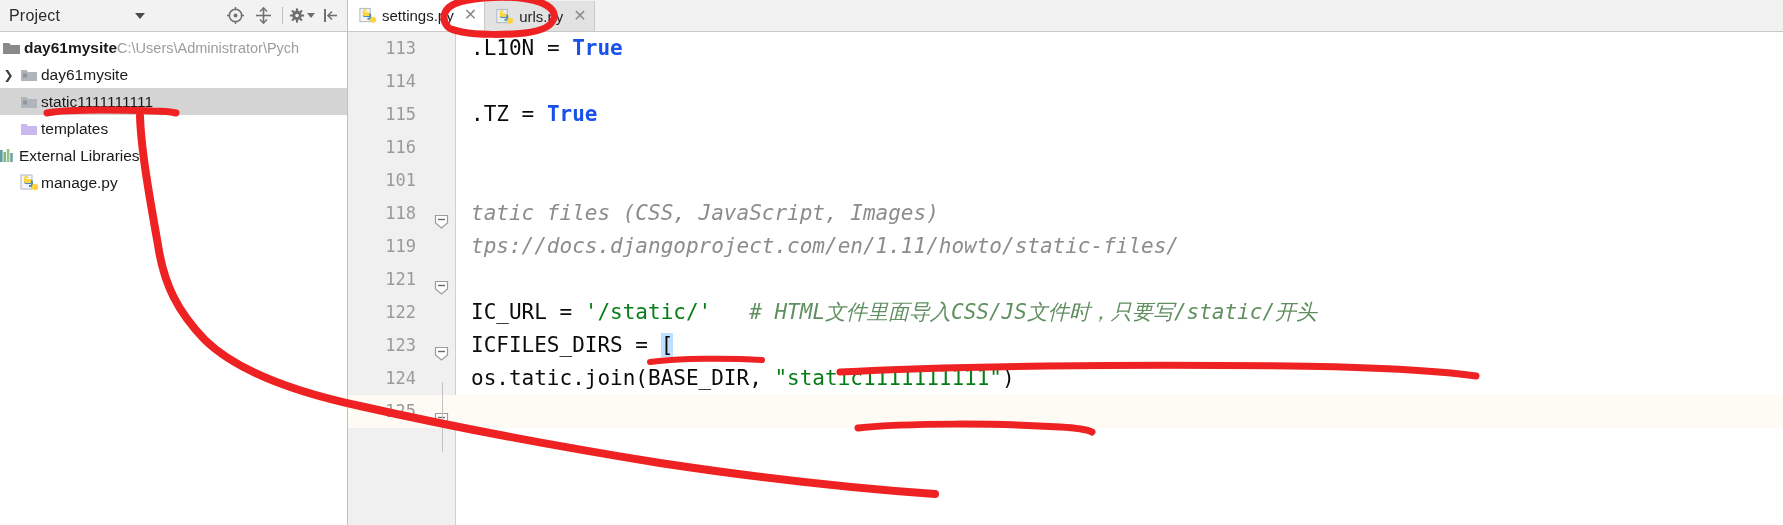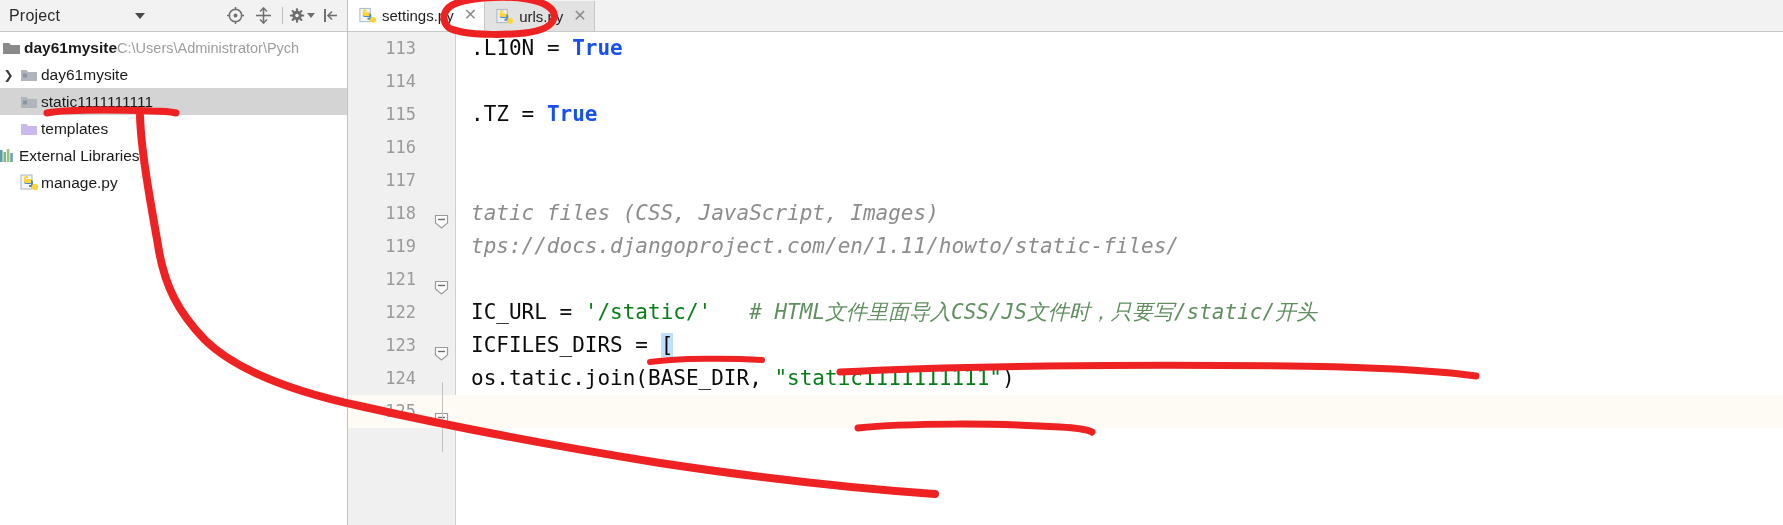--- a/index.html
+++ b/index.html
@@ -393,21 +393,21 @@
     </div>
 
     <div id="code-wrap">
       <div id="gutter"></div>
       <div id="fold-strip"></div>
       <div id="code-lines">
           <div class="code-line"><span class="lnum">113</span><span class="codetext"><span class="ident">.</span><span class="ident">L10N </span><span class="ident">= </span><span class="const">True</span></span></div>
           <div class="code-line"><span class="lnum">114</span><span class="codetext"></span></div>
           <div class="code-line"><span class="lnum">115</span><span class="codetext"><span class="ident">.</span><span class="ident">TZ </span><span class="ident">= </span><span class="const">True</span></span></div>
           <div class="code-line"><span class="lnum">116</span><span class="codetext"></span></div>
-          <div class="code-line"><span class="lnum">117</span><span class="codetext"></span></div>
+          <div class="code-line"><span class="lnum">101</span><span class="codetext"></span></div>
           <div class="code-line"><span class="lnum">118</span><span class="fold-marker"><svg width="15" height="15" viewBox="0 0 15 15">
                 <path d="M1.5 1.5 H13.5 V9 L7.5 14 L1.5 9 Z" fill="#ffffff" stroke="#9b9b9b" stroke-width="1.2"></path>
                 <line x1="4" y1="5.5" x2="11" y2="5.5" stroke="#6b6b6b" stroke-width="1.4"></line>
               </svg></span><span class="codetext"><span class="cmt">tatic files (CSS, JavaScript, Images)</span></span></div>
           <div class="code-line"><span class="lnum">119</span><span class="codetext"><span class="cmt">tps://docs.djangoproject.com/en/1.11/howto/static-files/</span></span></div>
           <div class="code-line"><span class="lnum">121</span><span class="fold-marker"><svg width="15" height="15" viewBox="0 0 15 15">
                 <path d="M1.5 1.5 H13.5 V9 L7.5 14 L1.5 9 Z" fill="#ffffff" stroke="#9b9b9b" stroke-width="1.2"></path>
                 <line x1="4" y1="5.5" x2="11" y2="5.5" stroke="#6b6b6b" stroke-width="1.4"></line>
               </svg></span></div>
           <div class="code-line"><span class="lnum">122</span><span class="codetext"><span class="ident">IC_URL = </span><span class="str">'/static/'</span><span class="ident">   </span><span class="cmt2"># HTML文件里面导入CSS/JS文件时，只要写/static/开头</span></span></div>

